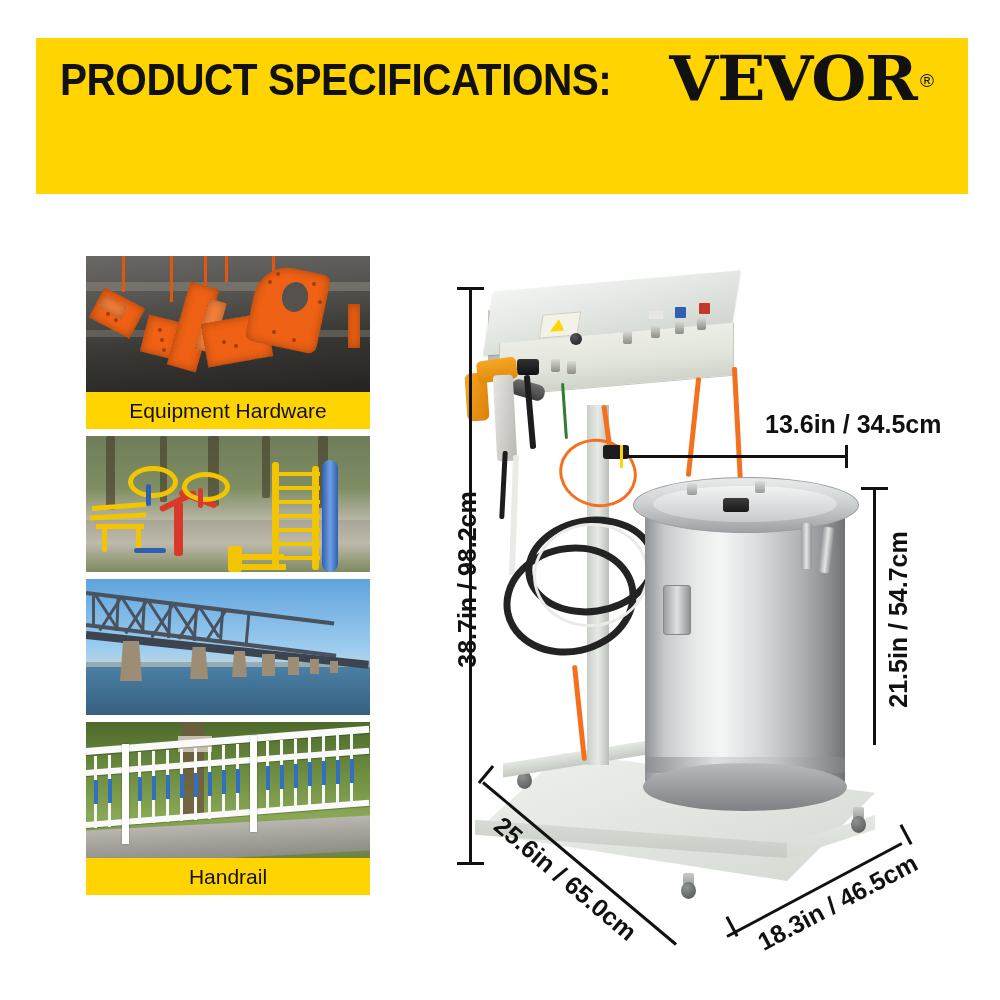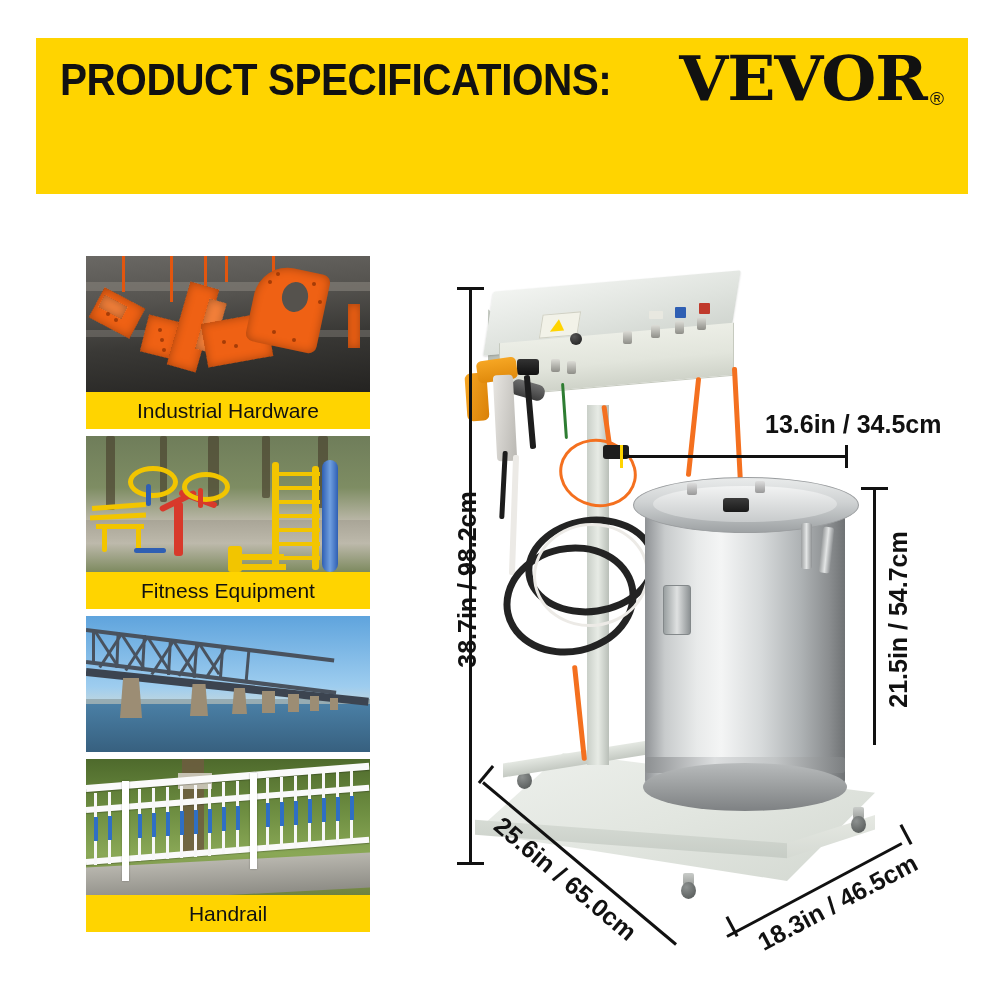--- a/index.html
+++ b/index.html
@@ -4,21 +4,21 @@
 <style>
   html,body{margin:0;padding:0;background:#fff;}
   body{width:1000px;height:1000px;position:relative;overflow:hidden;
        font-family:"Liberation Sans",sans-serif;-webkit-font-smoothing:antialiased;}
 
   
   .banner{position:absolute;left:36px;top:38px;width:932px;height:156px;background:#FFD400;}
   .banner-title-row{position:absolute;left:24px;top:14px;width:890px;height:62px;}
   .spec-title{position:absolute;left:0;top:2px;font-size:45px;font-weight:bold;color:#111;
       letter-spacing:-0.5px;transform:scaleX(.90);transform-origin:left center;white-space:nowrap;}
-  .vevor-wrap{position:absolute;right:6px;top:-4px;display:flex;align-items:flex-end;}
+  .vevor-wrap{position:absolute;right:16px;top:-4px;display:flex;align-items:center;}
   .vevor{font-family:"DejaVu Serif",serif;font-size:62px;font-weight:bold;color:#111;
       letter-spacing:-1px;line-height:1;transform:scaleX(1.02);transform-origin:right center;}
   .vevor-r{font-size:19px;font-weight:normal;color:#111;margin-left:3px;margin-top:4px;
       font-family:"Liberation Sans",sans-serif;}
   .spec-lines{position:absolute;left:24px;top:82px;width:880px;}
   .spec-line{font-size:21.5px;color:#111;line-height:1.47;white-space:nowrap;
       transform:scaleX(.985);transform-origin:left center;}
 
   
   .thumbs{position:absolute;left:86px;top:256px;width:284px;}
@@ -193,21 +193,21 @@
       <div style="position:absolute;left:196px;top:26px;width:26px;height:30px;border-radius:50%;
                   background:#55524d;transform:rotate(12deg);"></div>
       <div class="hole" style="left:182px;top:24px;"></div>
       <div class="hole" style="left:190px;top:16px;"></div>
       <div class="hole" style="left:226px;top:26px;"></div>
       <div class="hole" style="left:232px;top:44px;"></div>
       <div class="hole" style="left:186px;top:74px;"></div>
       <div class="hole" style="left:206px;top:82px;"></div>
       <div class="pt" style="left:262px;top:48px;width:12px;height:44px;"></div>
     </div>
-    <div class="card-label">Industrial Hardware</div>
+    <div class="card-label">Equipment Hardware</div>
   </div>
 
   <div class="card">
     <div class="card-img t2">
       <div class="tree" style="left:20px;top:0;width:9px;height:74px;"></div>
       <div class="tree" style="left:74px;top:0;width:7px;height:66px;"></div>
       <div class="tree" style="left:122px;top:0;width:11px;height:70px;"></div>
       <div class="tree" style="left:176px;top:0;width:8px;height:62px;"></div>
       <div class="tree" style="left:232px;top:0;width:10px;height:72px;"></div>
       <div class="ground"></div>
@@ -236,21 +236,20 @@
       <div class="ladder" style="left:186px;top:50px;width:48px;height:4px;"></div>
       <div class="ladder" style="left:186px;top:64px;width:48px;height:4px;"></div>
       <div class="ladder" style="left:186px;top:78px;width:48px;height:4px;"></div>
       <div class="ladder" style="left:186px;top:92px;width:48px;height:4px;"></div>
       <div class="ladder" style="left:186px;top:106px;width:48px;height:4px;"></div>
       <div class="ladder" style="left:186px;top:120px;width:48px;height:4px;"></div>
       <div class="post" style="left:142px;top:110px;width:14px;height:26px;background:#f2c500;border-radius:3px;"></div>
       <div class="ladder" style="left:150px;top:118px;width:48px;height:6px;"></div>
       <div class="ladder" style="left:152px;top:128px;width:48px;height:6px;"></div>
     </div>
-    <div class="card-label">Fitness Equipment</div>
   </div>
 
   <div class="card">
     <div class="card-img t3">
       <div class="far"></div>
       <div class="water"></div>
       <div class="truss" style="left:0;top:12px;width:250px;height:4px;transform:rotate(7deg);transform-origin:left;"></div>
       <div class="truss" style="left:0;top:44px;width:252px;height:4px;transform:rotate(7deg);transform-origin:left;"></div>
       <div class="deck" style="left:0;top:52px;width:284px;height:8px;transform:rotate(6deg);transform-origin:left;"></div>
       <div class="truss" style="left:6px;top:14px;width:3px;height:34px;"></div>

